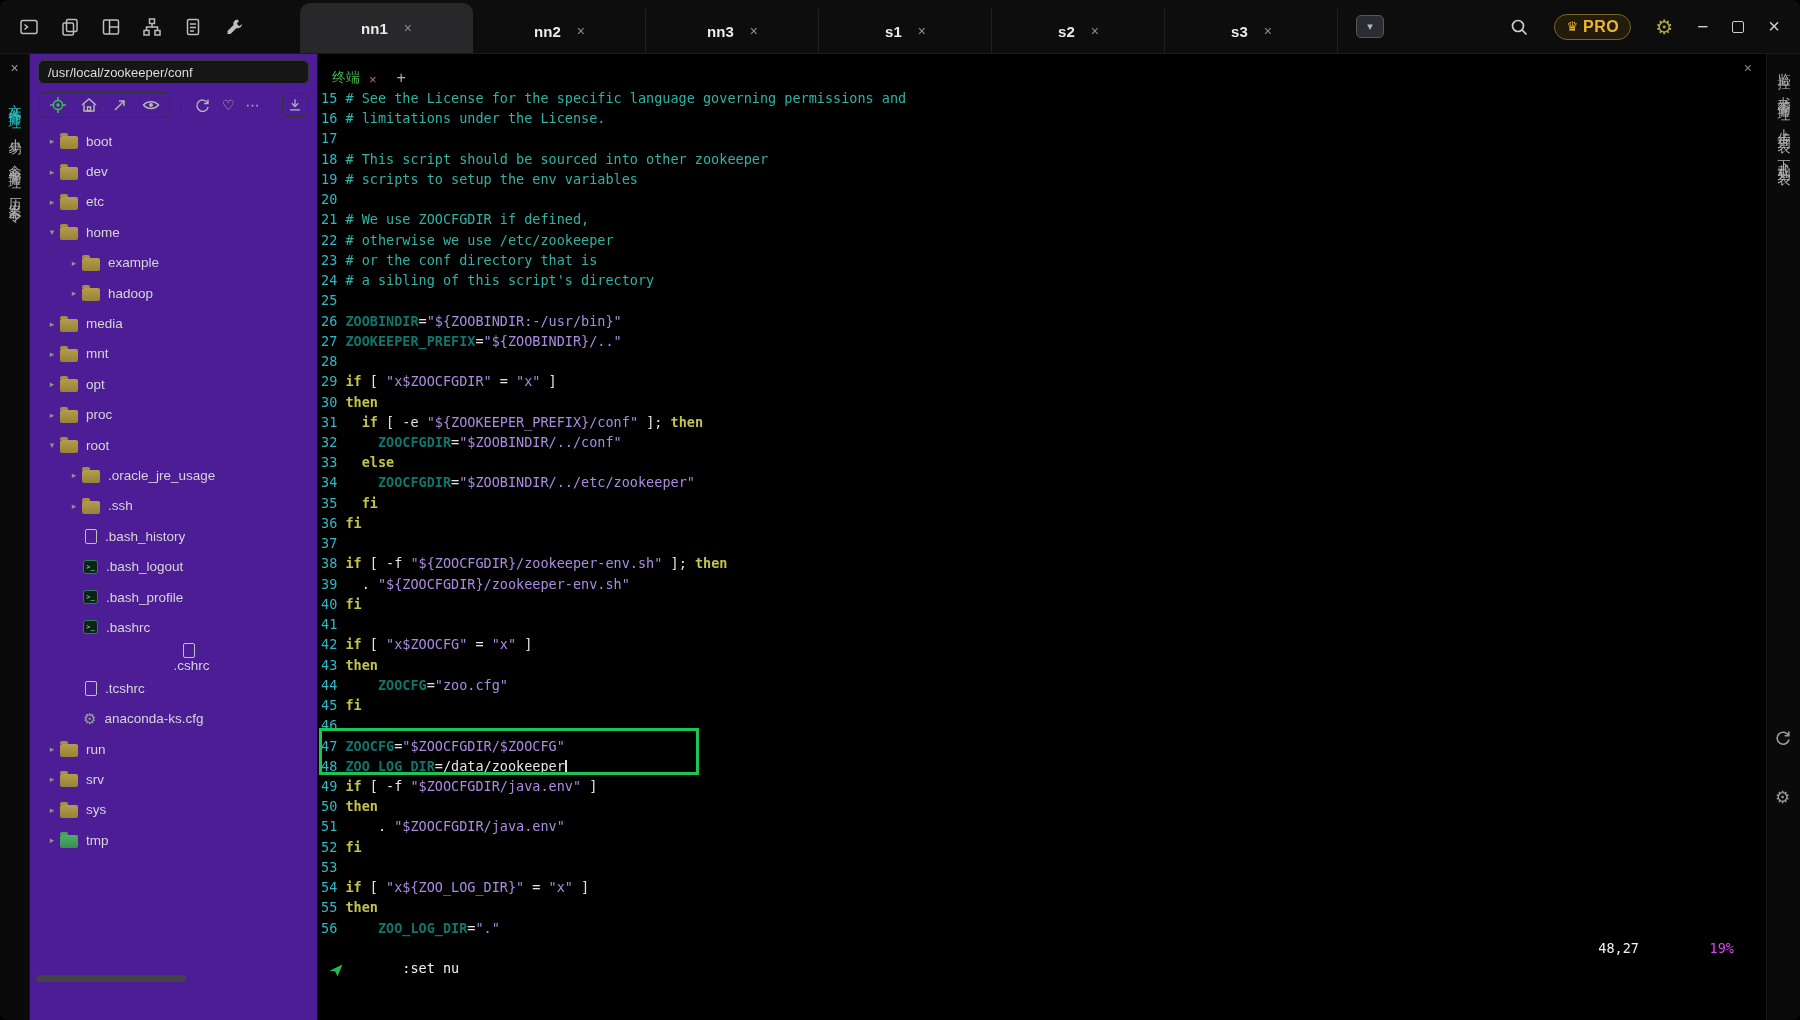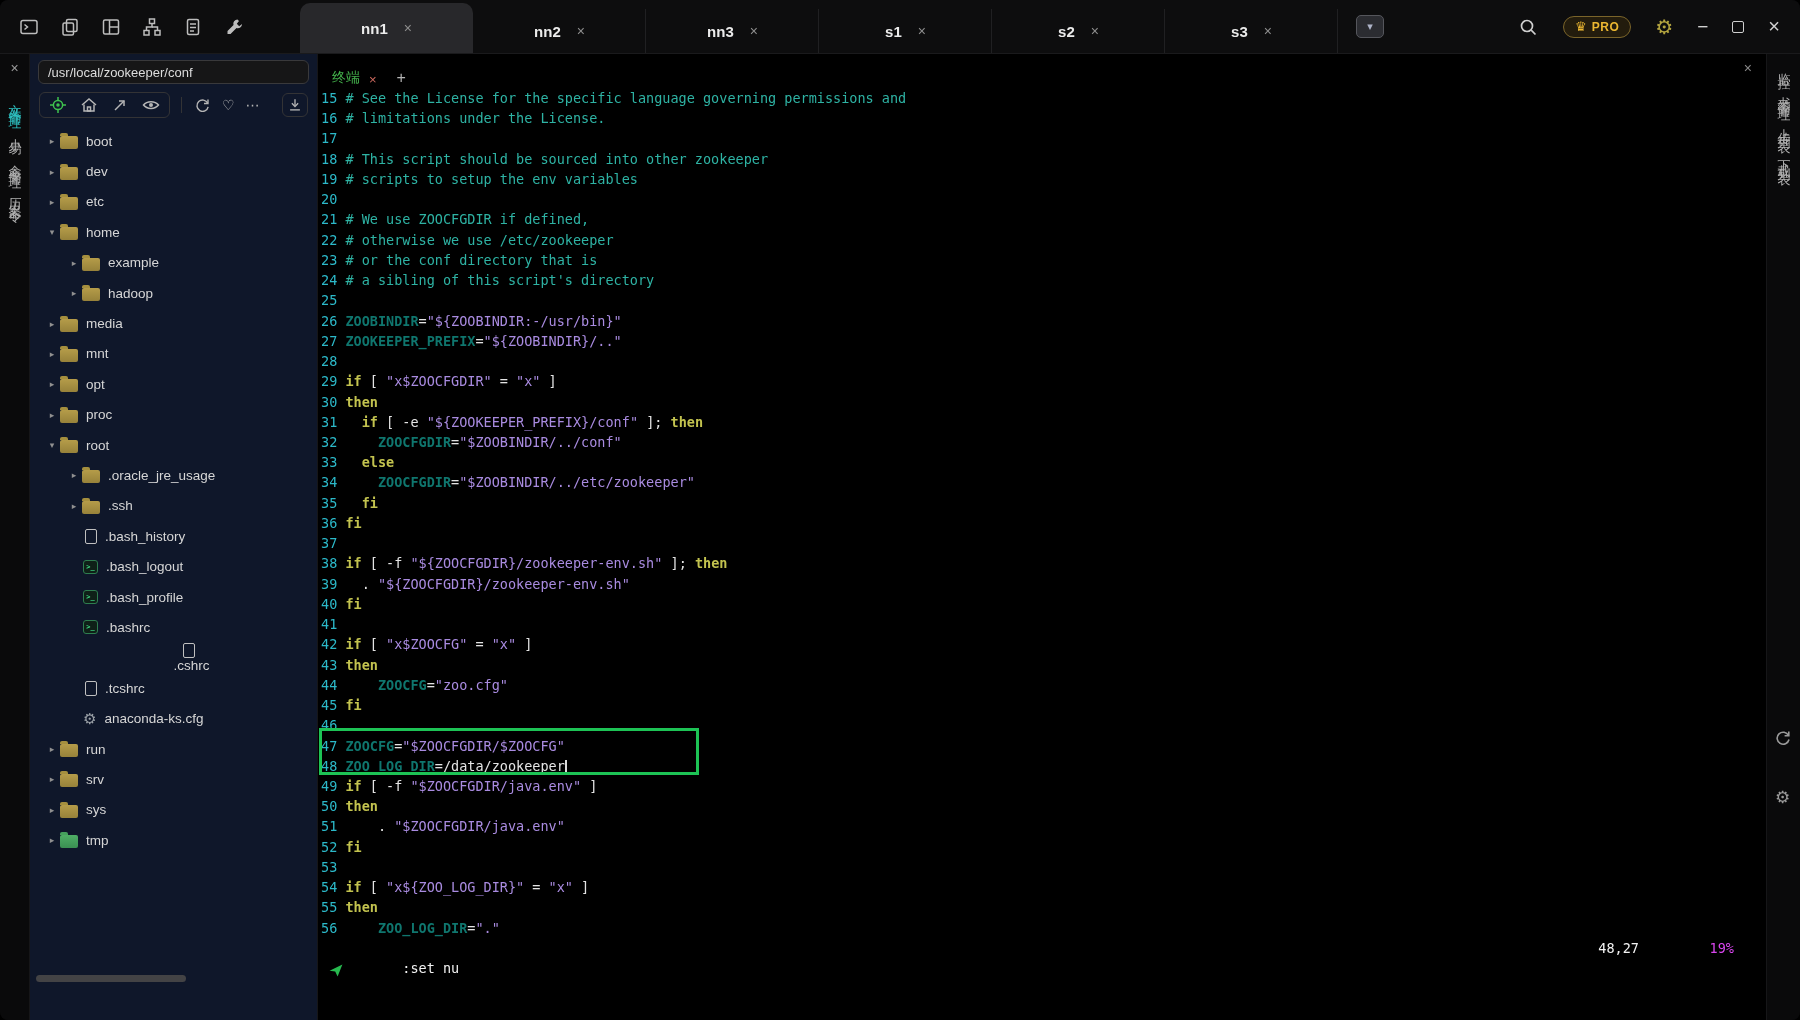--- a/index.html
+++ b/index.html
@@ -20,36 +20,36 @@
   .tab-label { color:#ebebeb; font-size:15px; font-weight:600; }
   .tab-close { color:#8f8f8f; font-size:14px; line-height:1; }
   .tab-overflow { align-self:center; margin-left:16px; width:28px; height:23px; background:#2b2c31;
                   border:1px solid #55565c; border-radius:5px; color:#aeb4c8; font-size:11px;
                   display:flex; align-items:center; justify-content:center; cursor:pointer; }
   .tb-right { margin-left:auto; display:flex; align-items:center; gap:24px; padding-right:20px; }
   .search-btn svg { stroke:#cfcfcf; fill:none; stroke-width:1.7; }
   .pro-badge { display:flex; align-items:center; gap:5px; background:#231c0d; border:1px solid #7a642a;
                border-radius:13px; padding:3px 11px; cursor:pointer; }
   .pro-crown { color:#ecb731; font-size:13px; line-height:1; }
-  .pro-text { color:#ecb731; font-size:12px; font-weight:700; letter-spacing:.5px; }
+  .pro-text { color:#ecb731; font-size:16px; font-weight:700; letter-spacing:.5px; }
   .gear-btn { color:#b3a43f; font-size:20px; line-height:1; cursor:pointer; }
   .win-min { color:#d0d0d0; font-size:19px; cursor:pointer; }
   .win-max { width:12px; height:12px; border:1.6px solid #cfcfcf; border-radius:2px; cursor:pointer; }
   .win-close { color:#d0d0d0; font-size:20px; cursor:pointer; }
 
   
   .main { position:absolute; top:54px; left:0; right:0; bottom:0; display:flex; }
 
   .left-rail { width:30px; flex:0 0 auto; border-right:1px solid #161618; display:flex; flex-direction:column; align-items:center; background:#0a0a0b; }
   .rail-close { color:#9a9a9a; font-size:14px; margin-top:6px; cursor:pointer; }
   .rail-item { writing-mode:vertical-rl; text-orientation:upright; font-size:13px; letter-spacing:4px;
                color:#b2b2b2; margin-top:18px; cursor:pointer; }
   .rail-item.active { color:#2ec2c2; }
 
-  .file-panel { width:288px; flex:0 0 auto; border-right:1px solid #161618; background:#0f172a;
+  .file-panel { width:288px; flex:0 0 auto; border-right:1px solid #161618; background:#4c1d95;
                 display:flex; flex-direction:column; position:relative; }
   .path-row { padding:6px 8px 4px 8px; height:34px; }
   .path-input { width:100%; height:24px; background:#161617; border:1px solid #39393b; border-radius:6px;
                 color:#ddd; font-size:13px; padding:0 9px; outline:none; font-family:"Liberation Sans",sans-serif; }
   .fp-toolbar { height:34px; display:flex; align-items:center; gap:11px; padding:0 9px; }
   .tool-group { display:flex; align-items:center; gap:13px; border:1px solid #333335; border-radius:6px; padding:3px 9px; }
   .fp-ic { width:18px; height:18px; display:flex; align-items:center; justify-content:center; cursor:pointer; }
   .fp-ic svg { stroke:#b5b5b5; fill:none; stroke-width:1.5; }
   .fp-sep { width:1px; height:16px; background:#333335; }
   .glyph-ic { color:#b5b5b5; font-size:14px; line-height:1; cursor:pointer; }

